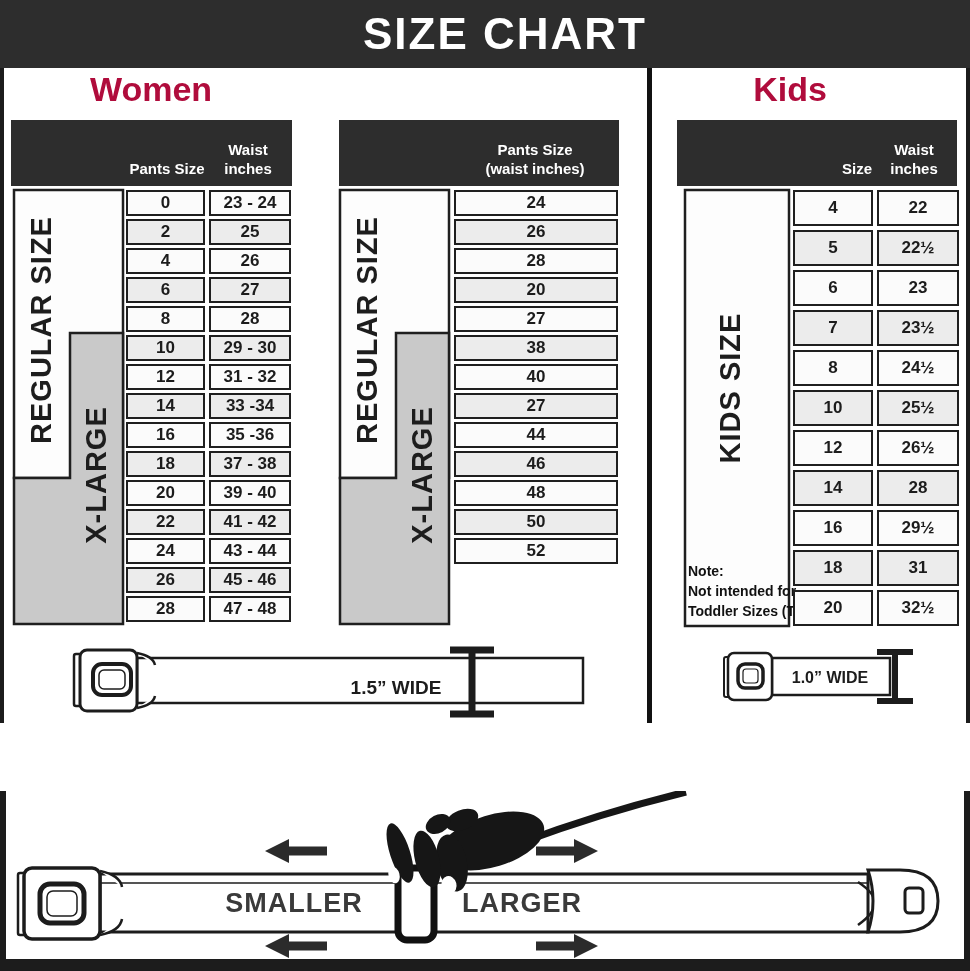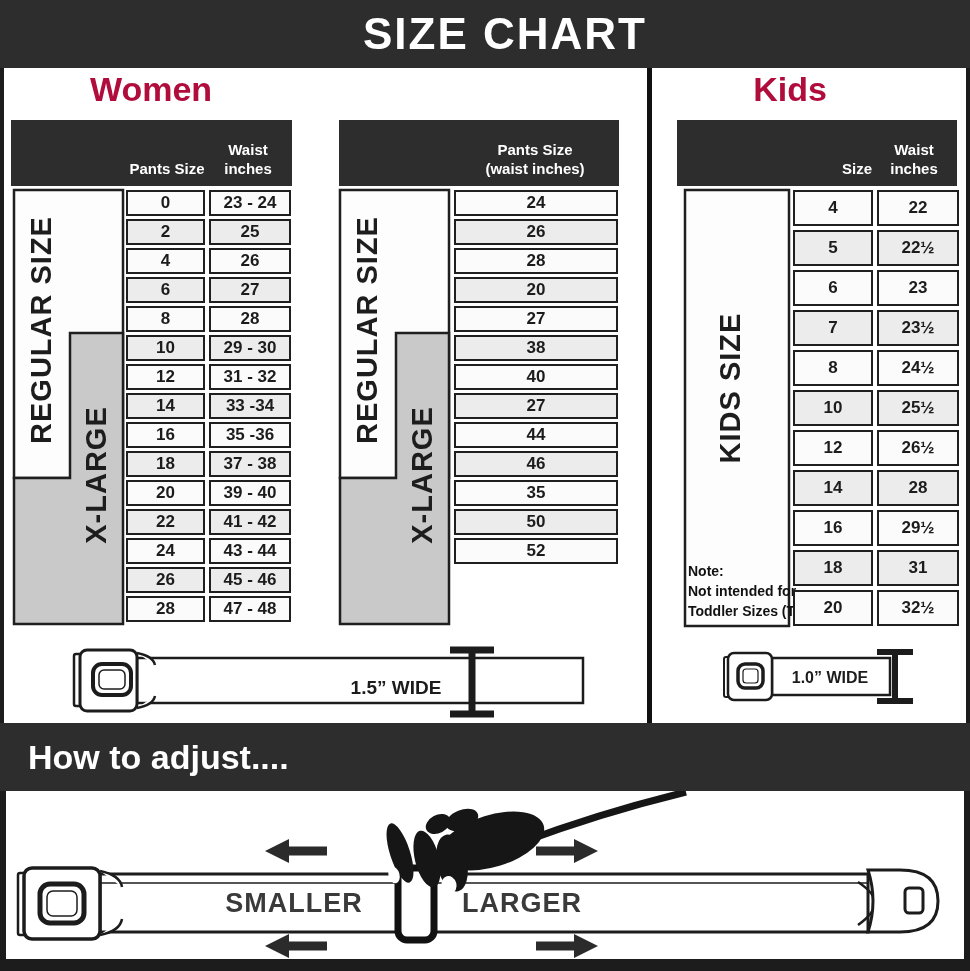--- a/index.html
+++ b/index.html
@@ -184,21 +184,21 @@
       <div class="trow alt">
         <div class="cell m1">27</div>
       </div>
       <div class="trow">
         <div class="cell m1">44</div>
       </div>
       <div class="trow alt">
         <div class="cell m1">46</div>
       </div>
       <div class="trow">
-        <div class="cell m1">35</div>
+        <div class="cell m1">48</div>
       </div>
       <div class="trow alt">
         <div class="cell m1">50</div>
       </div>
       <div class="trow">
         <div class="cell m1">52</div>
       </div>
     </div>
   <div class="col" id="kids-rows">
       <div class="trow">
@@ -270,23 +270,20 @@
     <rect x="25" y="15" width="25" height="24" rx="7" fill="#fff" stroke="#1c1c1c" stroke-width="3.5"></rect>
     <rect x="30" y="20" width="15" height="14" rx="3" fill="none" stroke="#1c1c1c" stroke-width="1.2"></rect>
     <g stroke="#1c1c1c" stroke-width="6">
       <line x1="164" y1="3" x2="200" y2="3"></line>
       <line x1="182" y1="3" x2="182" y2="52"></line>
       <line x1="164" y1="52" x2="200" y2="52"></line>
     </g>
     <text class="belt-label" x="117" y="28" text-anchor="middle" dominant-baseline="central" style="font-size:16px">1.0” WIDE</text>
   </svg>
 
-  <div class="bar adjustbar">
-    <span>How to adjust....</span>
-  </div>
 
   <div class="bottom-panel">
     <svg width="970" height="180" viewBox="0 0 970 180">
       <rect x="0" y="0" width="6" height="180" fill="#1c1c1c"></rect>
       <rect x="964" y="0" width="6" height="180" fill="#1c1c1c"></rect>
       <rect x="0" y="168" width="970" height="12" fill="#1c1c1c"></rect>
 
       <rect x="100" y="83" width="768" height="58" fill="#fff" stroke="#1c1c1c" stroke-width="3"></rect>
       <line x1="100" y1="92" x2="868" y2="92" stroke="#1c1c1c" stroke-width="1.3"></line>
 

